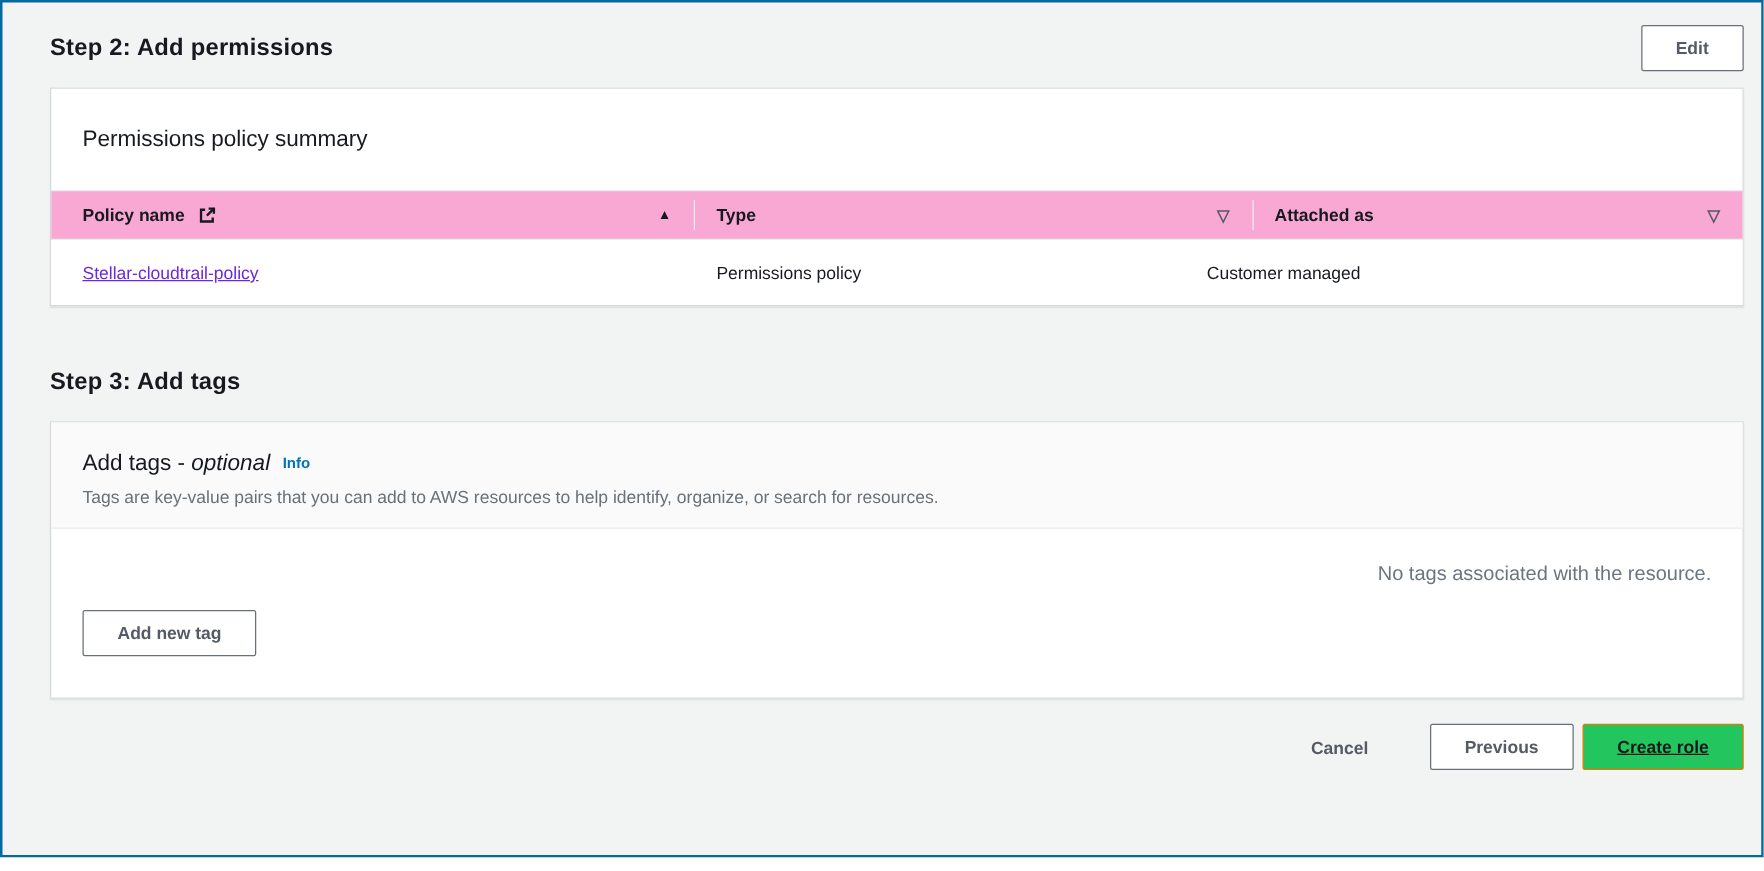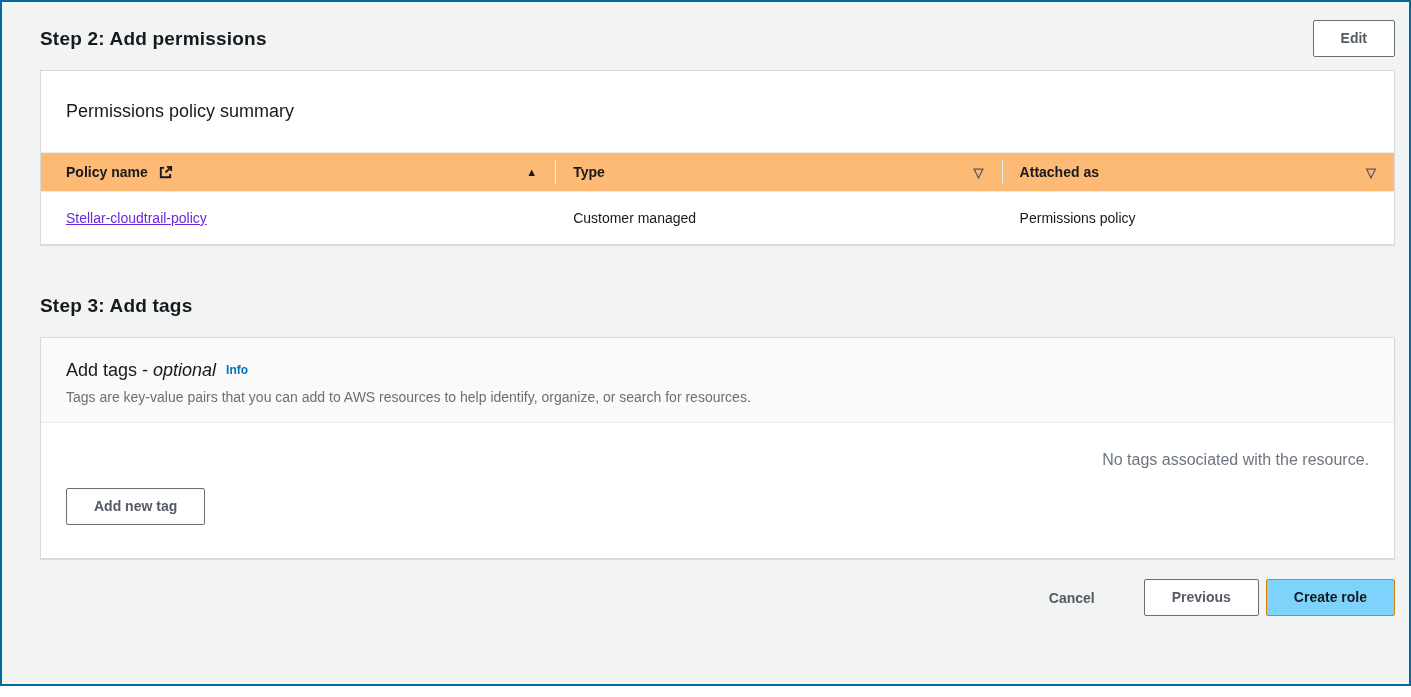--- a/index.html
+++ b/index.html
@@ -28,39 +28,40 @@
     border-radius:2px;
     color:#545b64;
     font-family:"Liberation Sans", sans-serif;
     font-size:14px; font-weight:700;
     line-height:19px;
     padding:8px 27px;
     cursor:pointer;
     white-space:nowrap;
   }
   .btn.primary {
-    background:#7dd3fc;
+    background:#22c55e;
     border-color:#e07c04;
     color:#17191c;
+    text-decoration:underline;
   }
 
   
   .panel {
     margin-top: 13px;
     background:#ffffff;
     border:1px solid #d5dbdb;
     box-shadow: 0 1px 1px rgba(0,28,36,.10);
   }
   .panel-1-header { padding: 30px 20px 30px 25px; }
   .panel-title { margin:0; font-size:18px; font-weight:400; color:#16191f; }
 
   
   .thead {
     display:flex;
-    background:#fdba74;
+    background:#f9a8d4;
     border-top:1px solid #eaeded;
     border-bottom:1px solid #eaeded;
     height:40px;
   }
   .th {
     display:flex; align-items:center; justify-content:space-between;
     padding:0 18px;
     font-size:14px; font-weight:700; color:#16191f;
     position:relative;
     cursor:pointer;
@@ -153,22 +154,22 @@
           </div>
           <div class="th col-3">
             <span>Attached as</span>
             <span class="sort-none">▽</span>
           </div>
         </div>
         <div class="trow">
           <div class="td col-1">
             <a class="policy-link">Stellar-cloudtrail-policy</a>
           </div>
+          <div class="td col-3">Permissions policy</div>
           <div class="td col-2">Customer managed</div>
-          <div class="td col-3">Permissions policy</div>
         </div>
       </div>
     </section>
 
     <div class="step-row step-row-2">
       <h2 class="step-title">Step 3: Add tags</h2>
     </div>
 
     <section class="panel panel-2">
       <div class="panel-2-header">

